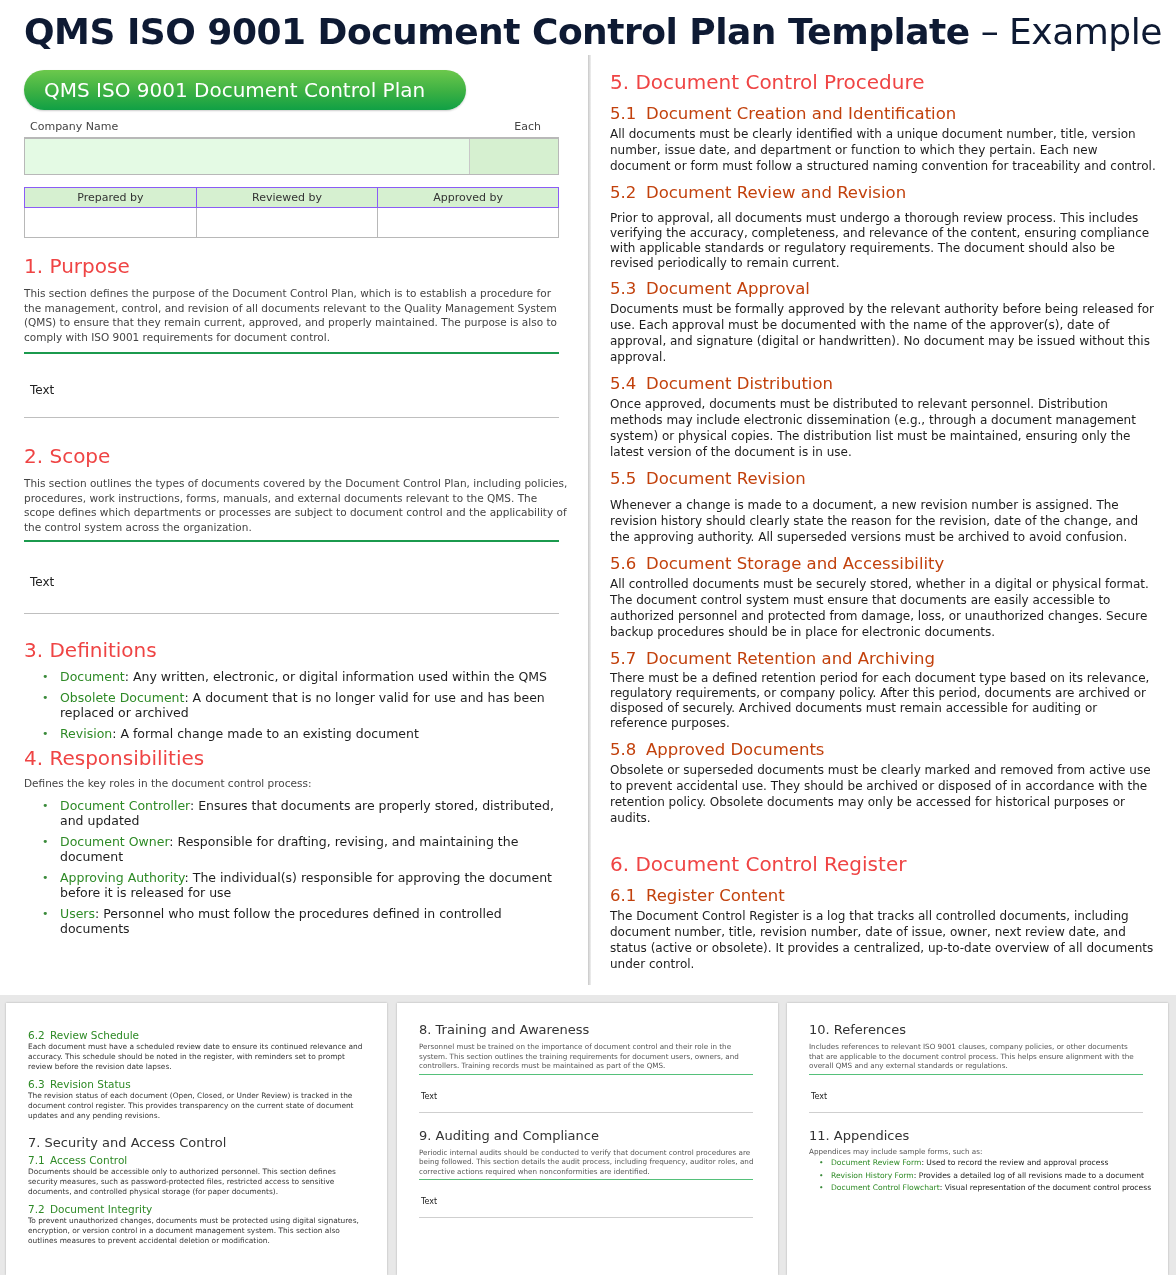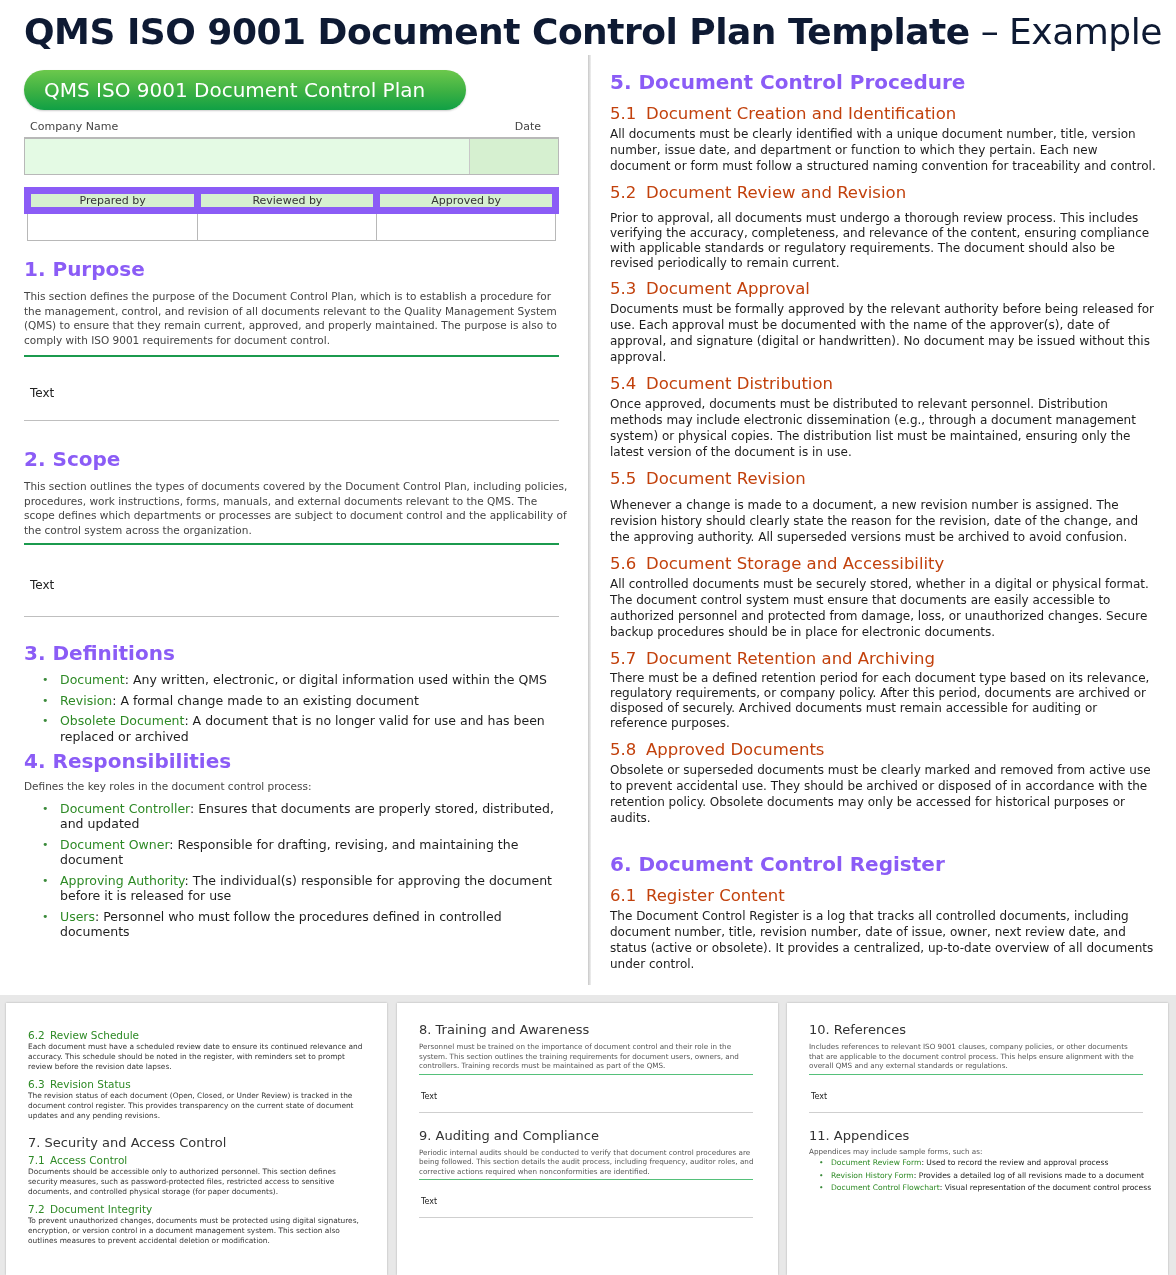--- a/index.html
+++ b/index.html
@@ -17,24 +17,24 @@
 
   .banner { width: 442px; height: 40px; border-radius: 20px; background: linear-gradient(to bottom, #6cc84c 0%, #3bb043 55%, #10a045 100%); color: #fff; font-size: 20px; line-height: 40px; padding-left: 20px; white-space: nowrap; box-shadow: 0 1px 2px rgba(0,0,0,0.2); }
 
   .lbl-row { display: flex; justify-content: space-between; font-size: 11px; color: #444; margin-top: 10px; padding: 0 6px; width: 535px; }
   .lbl-row .date { margin-right: 12px; }
   .company-box { display: flex; width: 535px; height: 38px; border: 1px solid #b8b8b8; border-top-width: 2px; margin-top: 4px; }
   .company-box .name { flex: 1; background: #e4fae4; border-right: 1px solid #c8c8c8; }
   .company-box .date { width: 88px; background: #d6f0d0; }
 
   .sig-table { width: 535px; margin-top: 12px; border-collapse: collapse; }
-  .sig-table th { background: #d6f0d0; font-weight: 400; font-size: 11px; color: #333; height: 20px; border: 7px solid #8b5cf6; }
+  .sig-table th { background: #d6f0d0; font-weight: 400; font-size: 11px; color: #333; height: 20px; border: 1px solid #8b5cf6; }
   .sig-table td { height: 30px; border: 1px solid #b8b8b8; }
 
-  .h1 { font-size: 20px; color: #8b5cf6; font-weight: 700; }
+  .h1 { font-size: 20px; color: #ef4444; font-weight: 400; }
   .body-sm { font-size: 10.5px; line-height: 14.5px; color: #444; }
   .body { font-size: 12px; line-height: 16px; color: #1e1e1e; }
   .rule-green { width: 535px; height: 2px; background: #1b9a4e; }
   .rule-gray { width: 535px; height: 1px; background: #bfbfbf; }
   .text-field { font-size: 12px; color: #222; padding-left: 6px; }
 
   .g { color: #2e8a26; }
   ul.bullets { list-style: none; padding-left: 18px; }
   ul.bullets li { position: relative; padding-left: 18px; font-size: 12.5px; line-height: 15.5px; color: #1e1e1e; margin-bottom: 5px; }
   ul.bullets li::before { content: "•"; position: absolute; left: 0; top: 0; color: #3a8a3a; font-size: 11px; }
@@ -66,21 +66,21 @@
 
 <div class="page-title">
   <b>QMS ISO 9001 Document Control Plan Template</b><span class="light"> – Example</span>
 </div>
 
 <div class="col-left">
   <div class="banner">QMS ISO 9001 Document Control Plan</div>
 
   <div class="lbl-row">
     <span>Company Name</span>
-    <span class="date">Date</span>
+    <span class="date">Each</span>
   </div>
   <div class="company-box">
     <div class="name"></div>
     <div class="date"></div>
   </div>
 
   <table class="sig-table">
     <tbody>
         <tr>
       <th>Prepared by</th>
@@ -108,22 +108,22 @@
     <div class="body-sm" style="margin-top:8px;">This section outlines the types of documents covered by the Document Control Plan, including policies, procedures, work instructions, forms, manuals, and external documents relevant to the QMS. The scope defines which departments or processes are subject to document control and the applicability of the control system across the organization.</div>
     <div class="rule-green" style="margin-top:6px;"></div>
     <div class="text-field" style="margin-top:33px;height:14px;">Text</div>
     <div class="rule-gray" style="margin-top:24px;"></div>
   </div>
 
   <div style="margin-top:24px;">
     <div class="h1">3. Definitions</div>
     <ul class="bullets" style="margin-top:7px;">
       <li><span class="g">Document</span><span>: Any written, electronic, or digital information used within the QMS</span></li>
+      <li><span class="g">Obsolete Document</span><span>: A document that is no longer valid for use and has been replaced or archived</span></li>
       <li><span class="g">Revision</span><span>: A formal change made to an existing document</span></li>
-      <li><span class="g">Obsolete Document</span><span>: A document that is no longer valid for use and has been replaced or archived</span></li>
     </ul>
   </div>
 
   <div style="margin-top:1px;">
     <div class="h1">4. Responsibilities</div>
     <div class="body-sm" style="margin-top:6px;">Defines the key roles in the document control process:</div>
     <ul class="bullets" style="margin-top:7px;">
       <li><span class="g">Document Controller</span><span>: Ensures that documents are properly stored, distributed, and updated</span></li>
       <li><span class="g">Document Owner</span><span>: Responsible for drafting, revising, and maintaining the document</span></li>
       <li><span class="g">Approving Authority</span><span>: The individual(s) responsible for approving the document before it is released for use</span></li>

